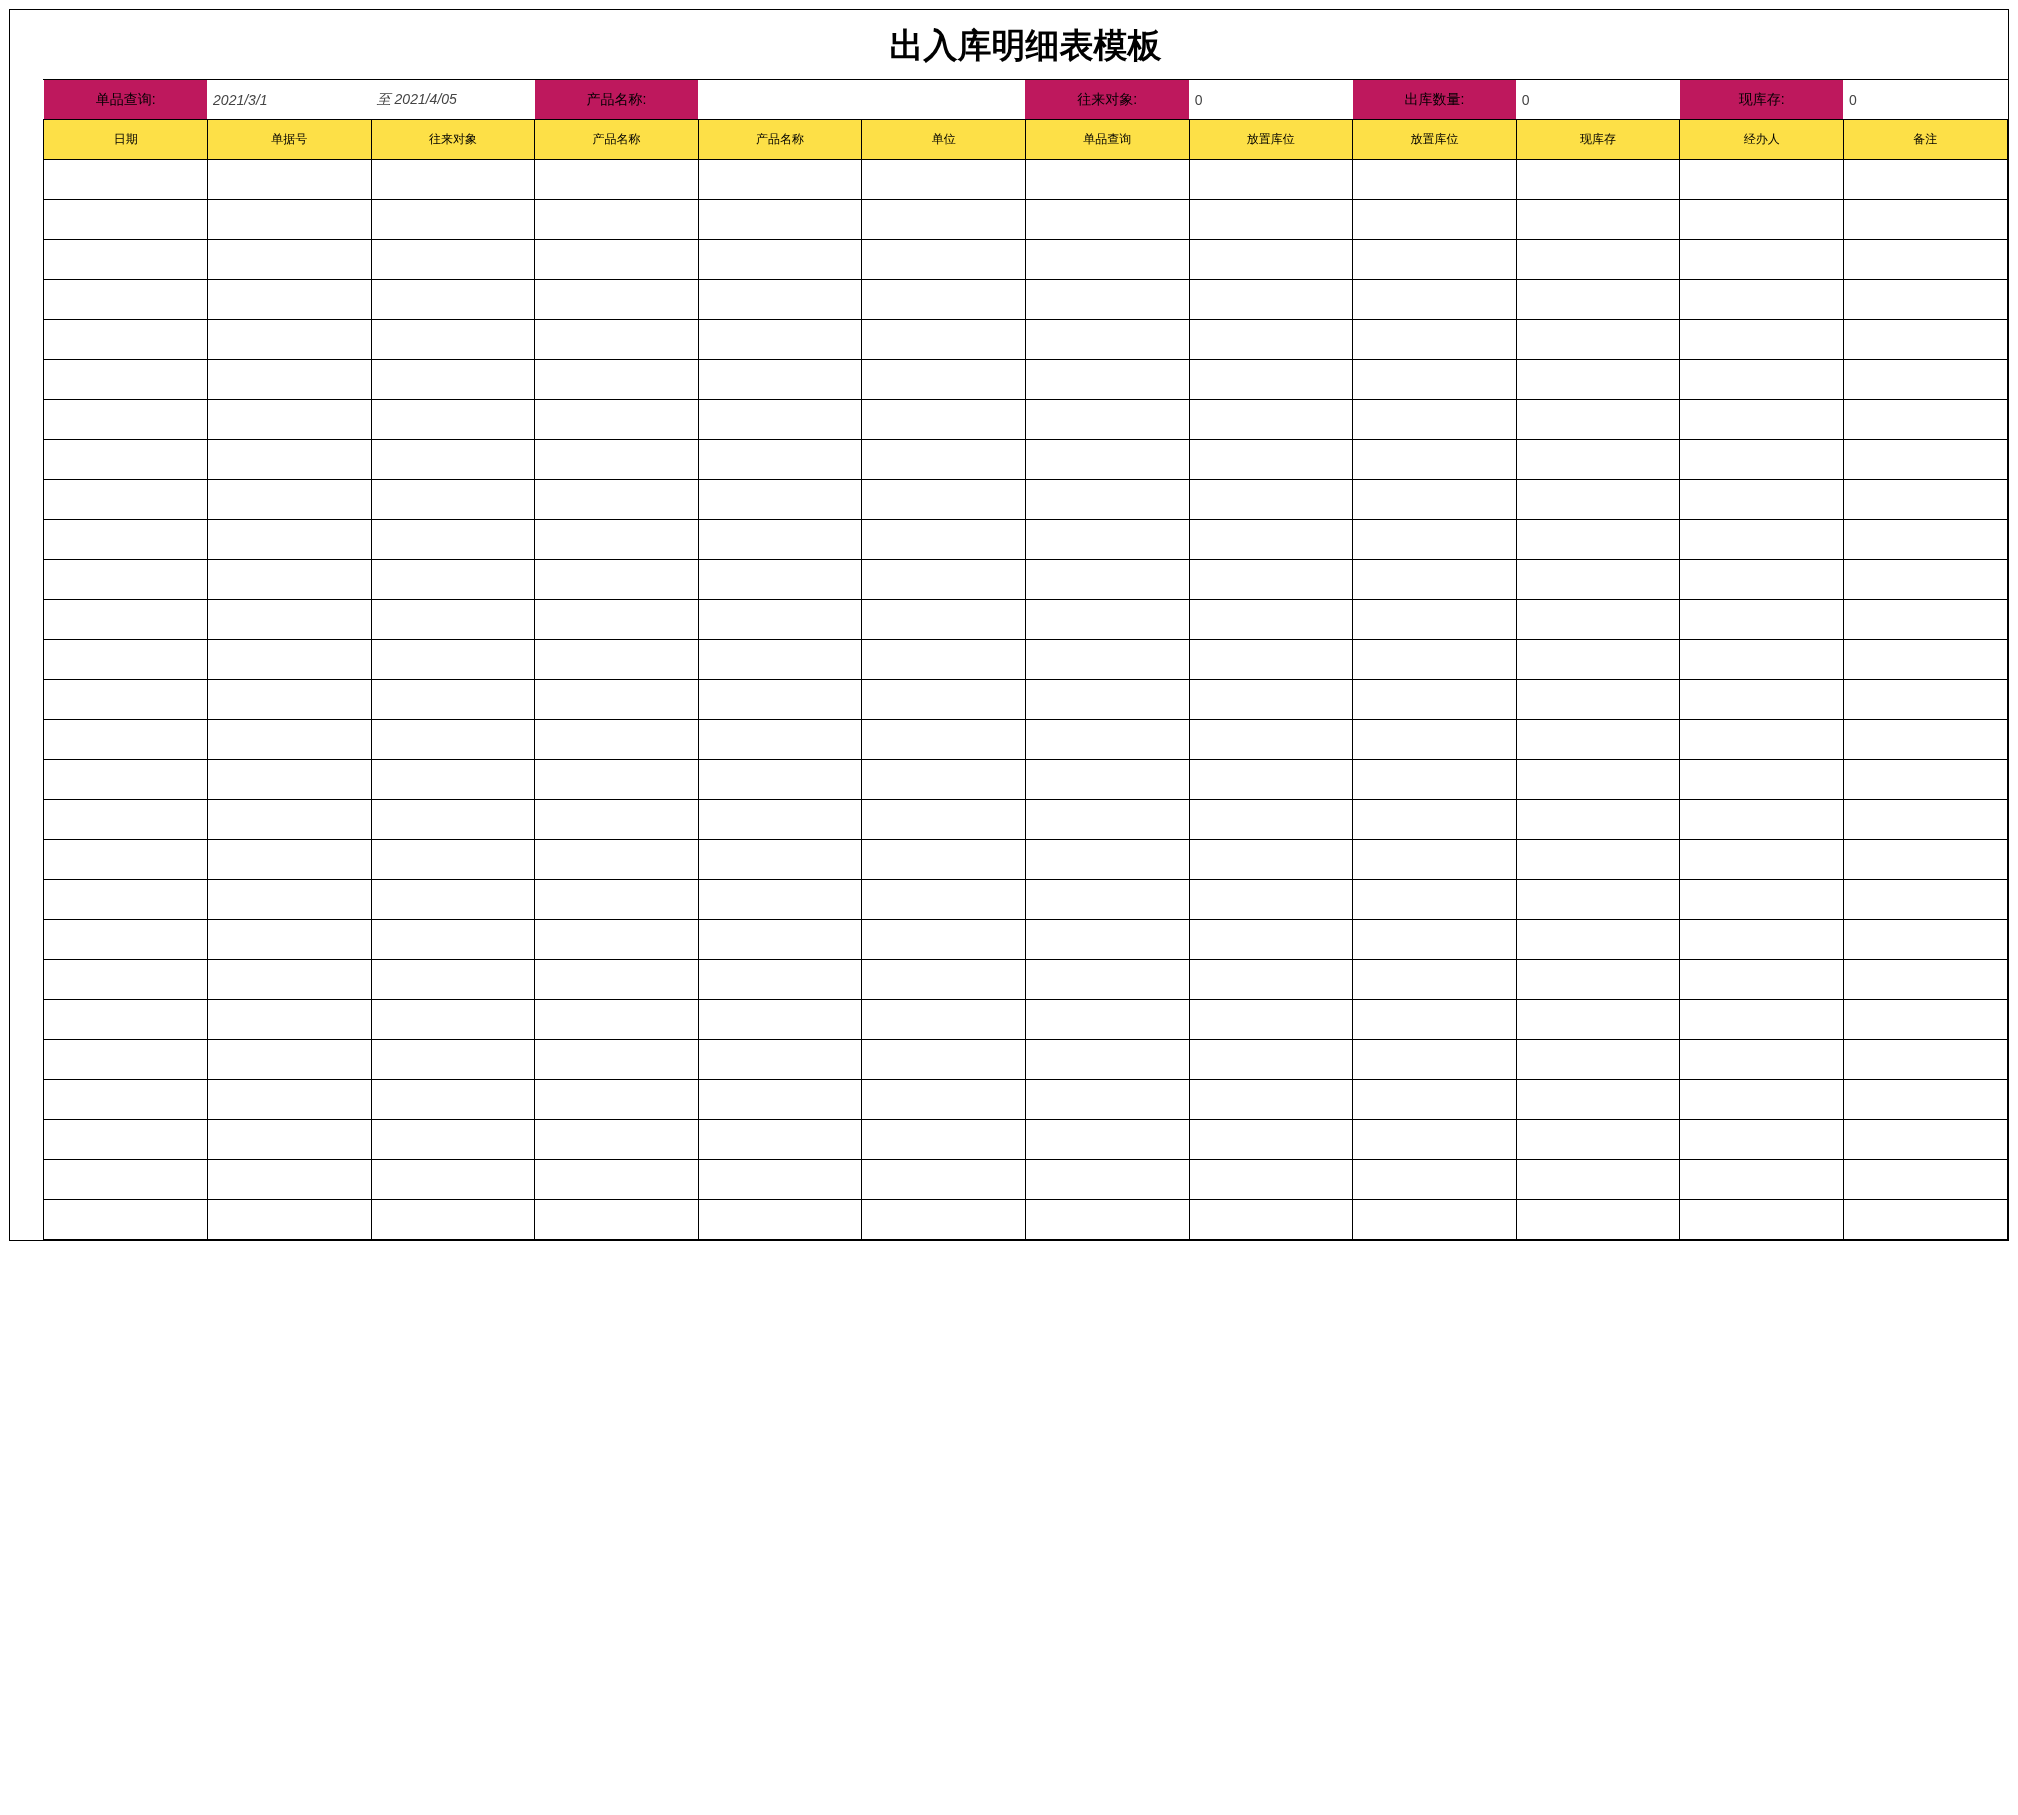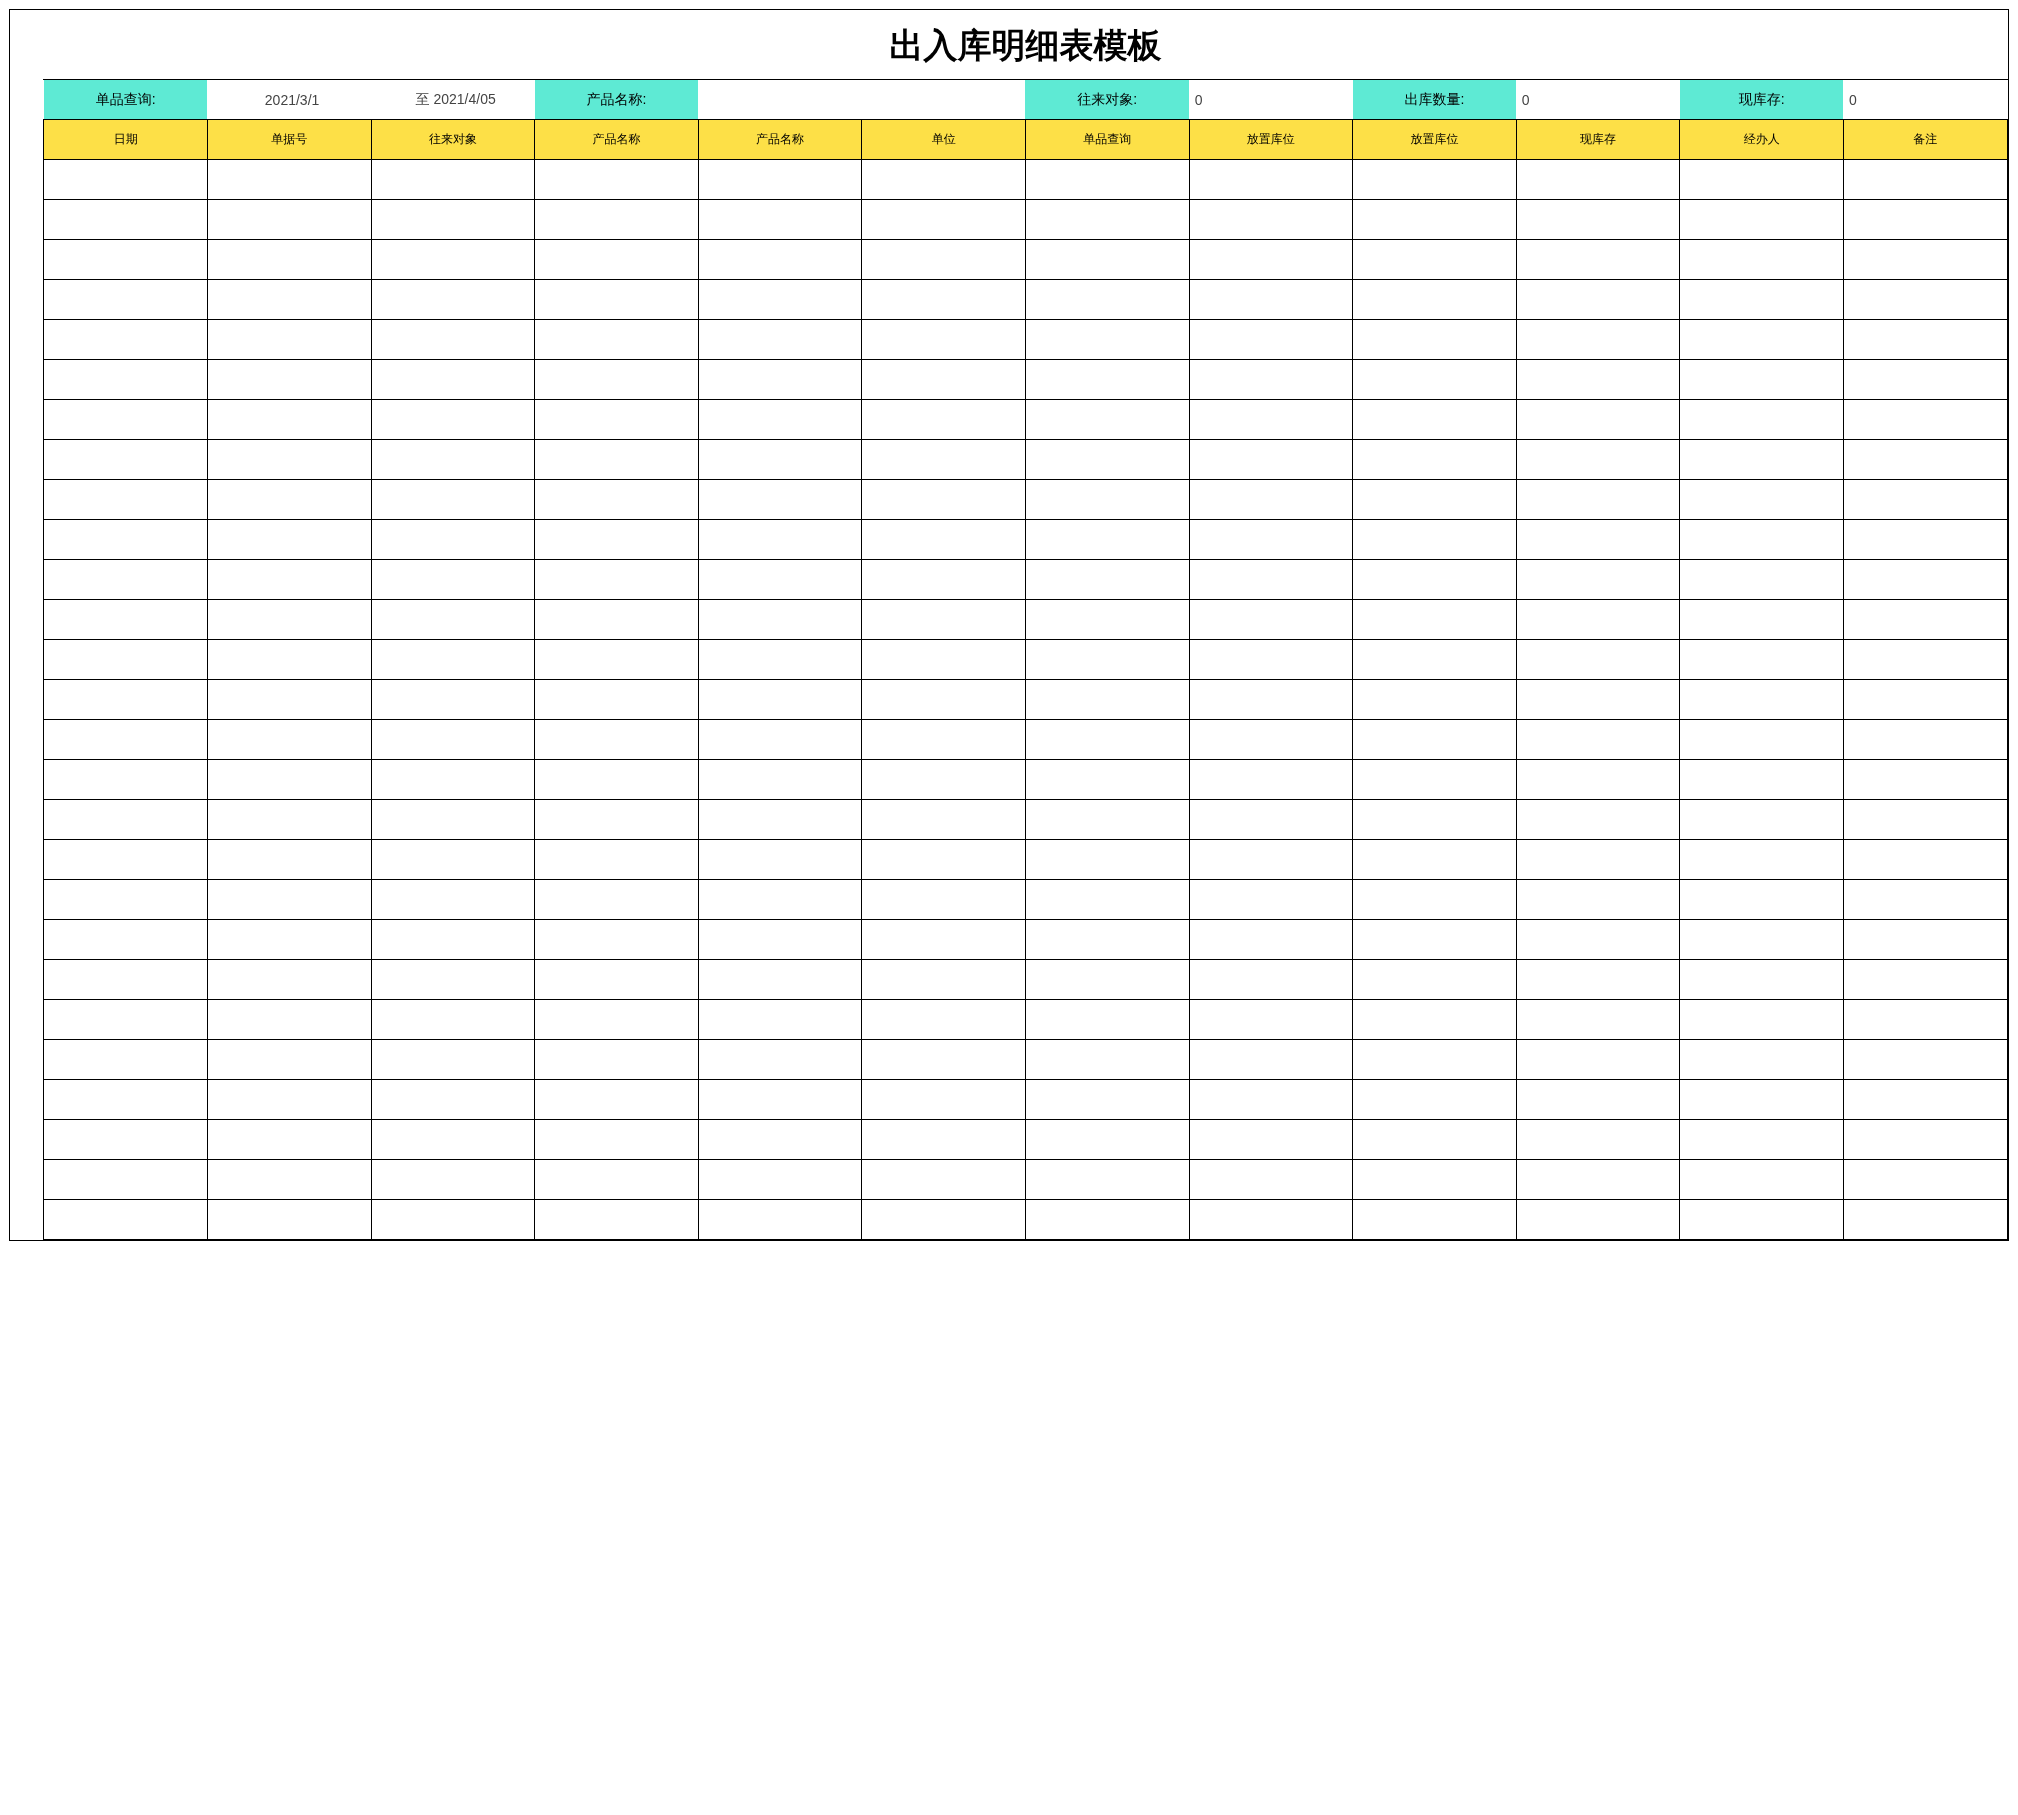--- a/index.html
+++ b/index.html
@@ -39,30 +39,31 @@
       white-space: nowrap;
     }
     .filter-row td {
       border-left: none;
       border-right: none;
       border-top: none;
       border-bottom: 0.9px solid #000;
       font-size: 14px;
     }
     .filter-row td.peach {
-      background: #5eead4;
+      background: #be185d;
       margin-top: 48px;
     }
     .filter-row td.value {
       text-align: left;
       padding-left: 5.6px;
       color: #444;
     }
     .filter-row td.value-center {
-      text-align: center;
+      text-align: left;
+      font-style: italic;
     }
     .header-row th {
       background: #fde047;
       font-weight: normal;
       font-size: 12px;
     }
     .data-row td {
       background: #ffffff;
     }
   </style>

